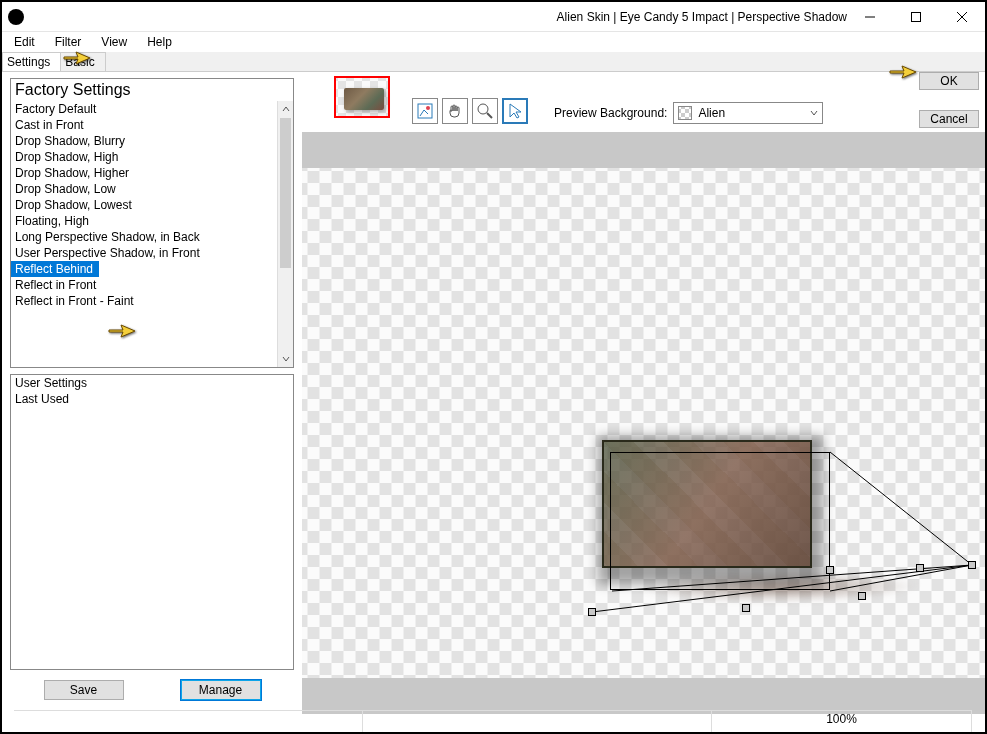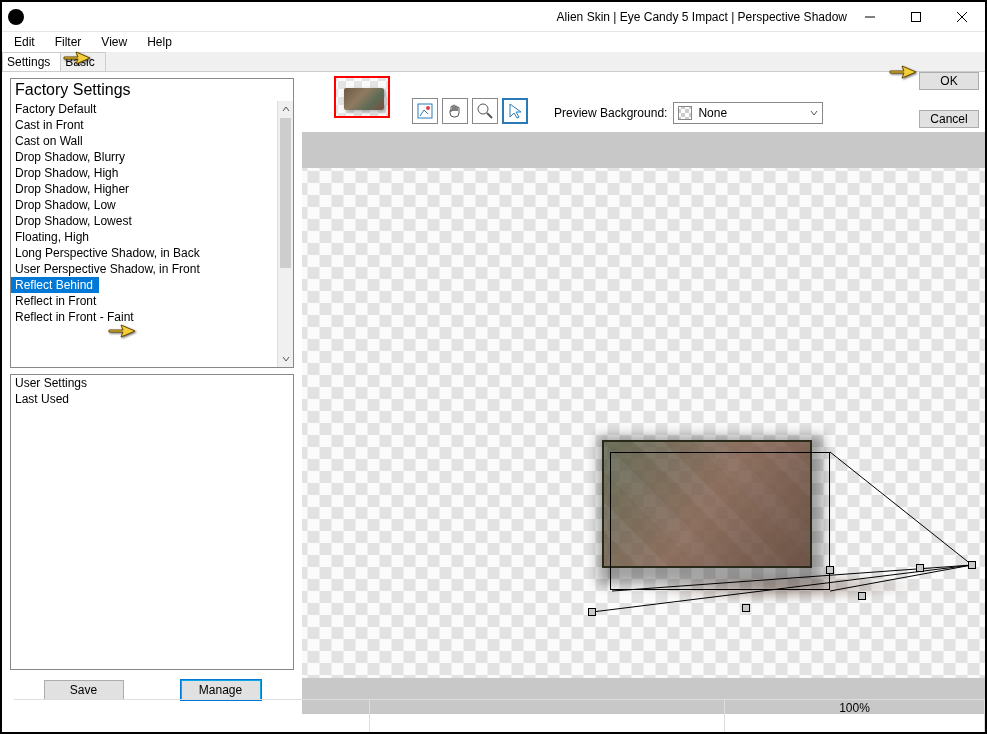--- a/index.html
+++ b/index.html
@@ -288,22 +288,22 @@
     width: 380px; height: 44px;
     background: radial-gradient(ellipse 200px 22px at 40% 30%, rgba(90,60,45,0.5), rgba(90,60,45,0) 70%);
     transform: skewX(-35deg);
     filter: blur(3px);
   }
   svg.persp { position: absolute; left: 0; top: 0; width: 100%; height: 100%; pointer-events: none; }
 
   
   .statusbar {
     position: absolute;
-    left: 0; right: 0; bottom: 0;
-    height: 33px;
+    left: 0; right: 13px; bottom: 0;
+    height: 22px;
     display: flex;
     border-top: 1px solid #ddd;
     margin-left: 12px;
   }
   .statusbar .cell { flex: 1; border-right: 1px solid #ddd; }
   .statusbar .cell.zoom {
     flex: 0 0 260px;
     text-align: center;
     padding-top: 1px;
   }
@@ -358,21 +358,20 @@
 <div class="content">
 
   <div class="leftpanel">
 
     <div class="listbox factory-box">
       <div class="lb-header">Factory Settings</div>
       <div class="lb-body">
         <div class="lb-body-inner" id="factory-items">
             <div class="lb-item">Factory Default</div>
             <div class="lb-item">Cast in Front</div>
-            <div class="lb-item">Cast on Wall</div>
             <div class="lb-item">Drop Shadow, Blurry</div>
             <div class="lb-item">Drop Shadow, High</div>
             <div class="lb-item">Drop Shadow, Higher</div>
             <div class="lb-item">Drop Shadow, Low</div>
             <div class="lb-item">Drop Shadow, Lowest</div>
             <div class="lb-item">Floating, High</div>
             <div class="lb-item">Long Perspective Shadow, in Back</div>
             <div class="lb-item">User Perspective Shadow, in Front</div>
             <div><div class="lb-item selected">Reflect Behind</div></div>
             <div class="lb-item">Reflect in Front</div>
@@ -445,21 +444,21 @@
         </div>
         <div class="tool-btn active">
           <svg width="18" height="18">
             <path d="M4,2 L4,15 L8,11 L11,16 L13,15 L10,10 L15,10 Z" fill="#fff" stroke="#2a7ab8"></path>
           </svg>
         </div>
       </div>
       <span class="pv-label">Preview Background:</span>
       <div class="pv-select">
         <span class="checker"></span>
-        <span>None</span>
+        <span>Alien</span>
         <span class="chev">
           <svg width="8" height="8">
               <polyline points="1,2 4,6 7,2" fill="none" stroke="#555"></polyline>
             </svg>
         </span>
       </div>
     </div>
 
     <div class="preview-wrap">
       <div class="gray-strip-top"></div>

